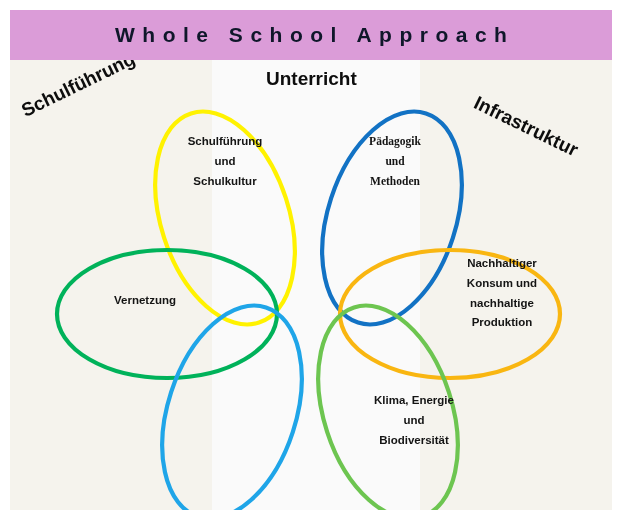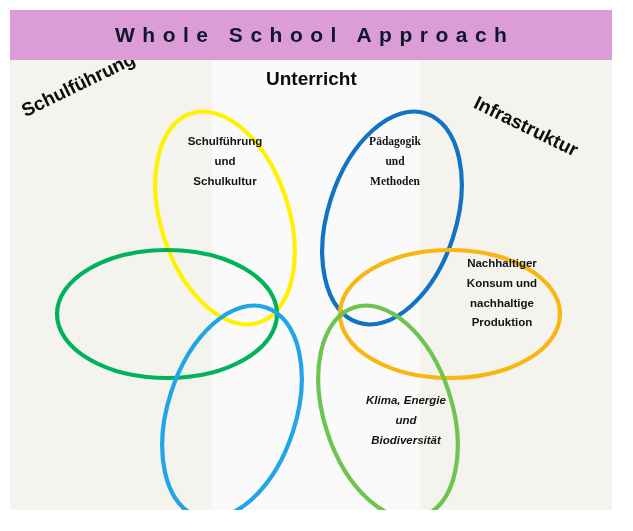--- a/index.html
+++ b/index.html
@@ -74,21 +74,21 @@
     color: #141414;
     line-height: 1.72;
     white-space: pre-line;
     pointer-events: none;
   }
   .lobe-yellow   { left: 146px; top: 72px;  width: 138px; }
   .lobe-blue     { left: 320px; top: 72px;  width: 130px; font-family: Liberation Serif, serif; }
   .lobe-orange   { left: 412px; top: 194px; width: 160px; }
   .lobe-green    { left:  60px; top: 231px; width: 150px; font-weight: bold; }
   .lobe-ltblue   { left: 136px; top: 331px; width: 180px; }
-  .lobe-ltgreen  { left: 316px; top: 331px; width: 160px; font-style: italic; }
+  .lobe-ltgreen  { left: 324px; top: 331px; width: 160px; }
   
   .axis-caption {
     position: absolute;
     font-size: 19px;
     font-weight: bold;
     color: #0d0d0d;
     white-space: nowrap;
     pointer-events: none;
   }
   .cap-top {
@@ -145,18 +145,19 @@
     <div class="lobe-label lobe-yellow">Schulführung
 und
 Schulkultur</div>
     <div class="lobe-label lobe-blue">Pädagogik
 und
 Methoden</div>
     <div class="lobe-label lobe-orange">Nachhaltiger
 Konsum und
 nachhaltige
 Produktion</div>
+    <div class="lobe-label lobe-green">Vernetzung</div>
     <div class="lobe-label lobe-ltgreen">Klima, Energie
 und
 Biodiversität</div>
 
   </div>
 </div>
 
 </body></html>

